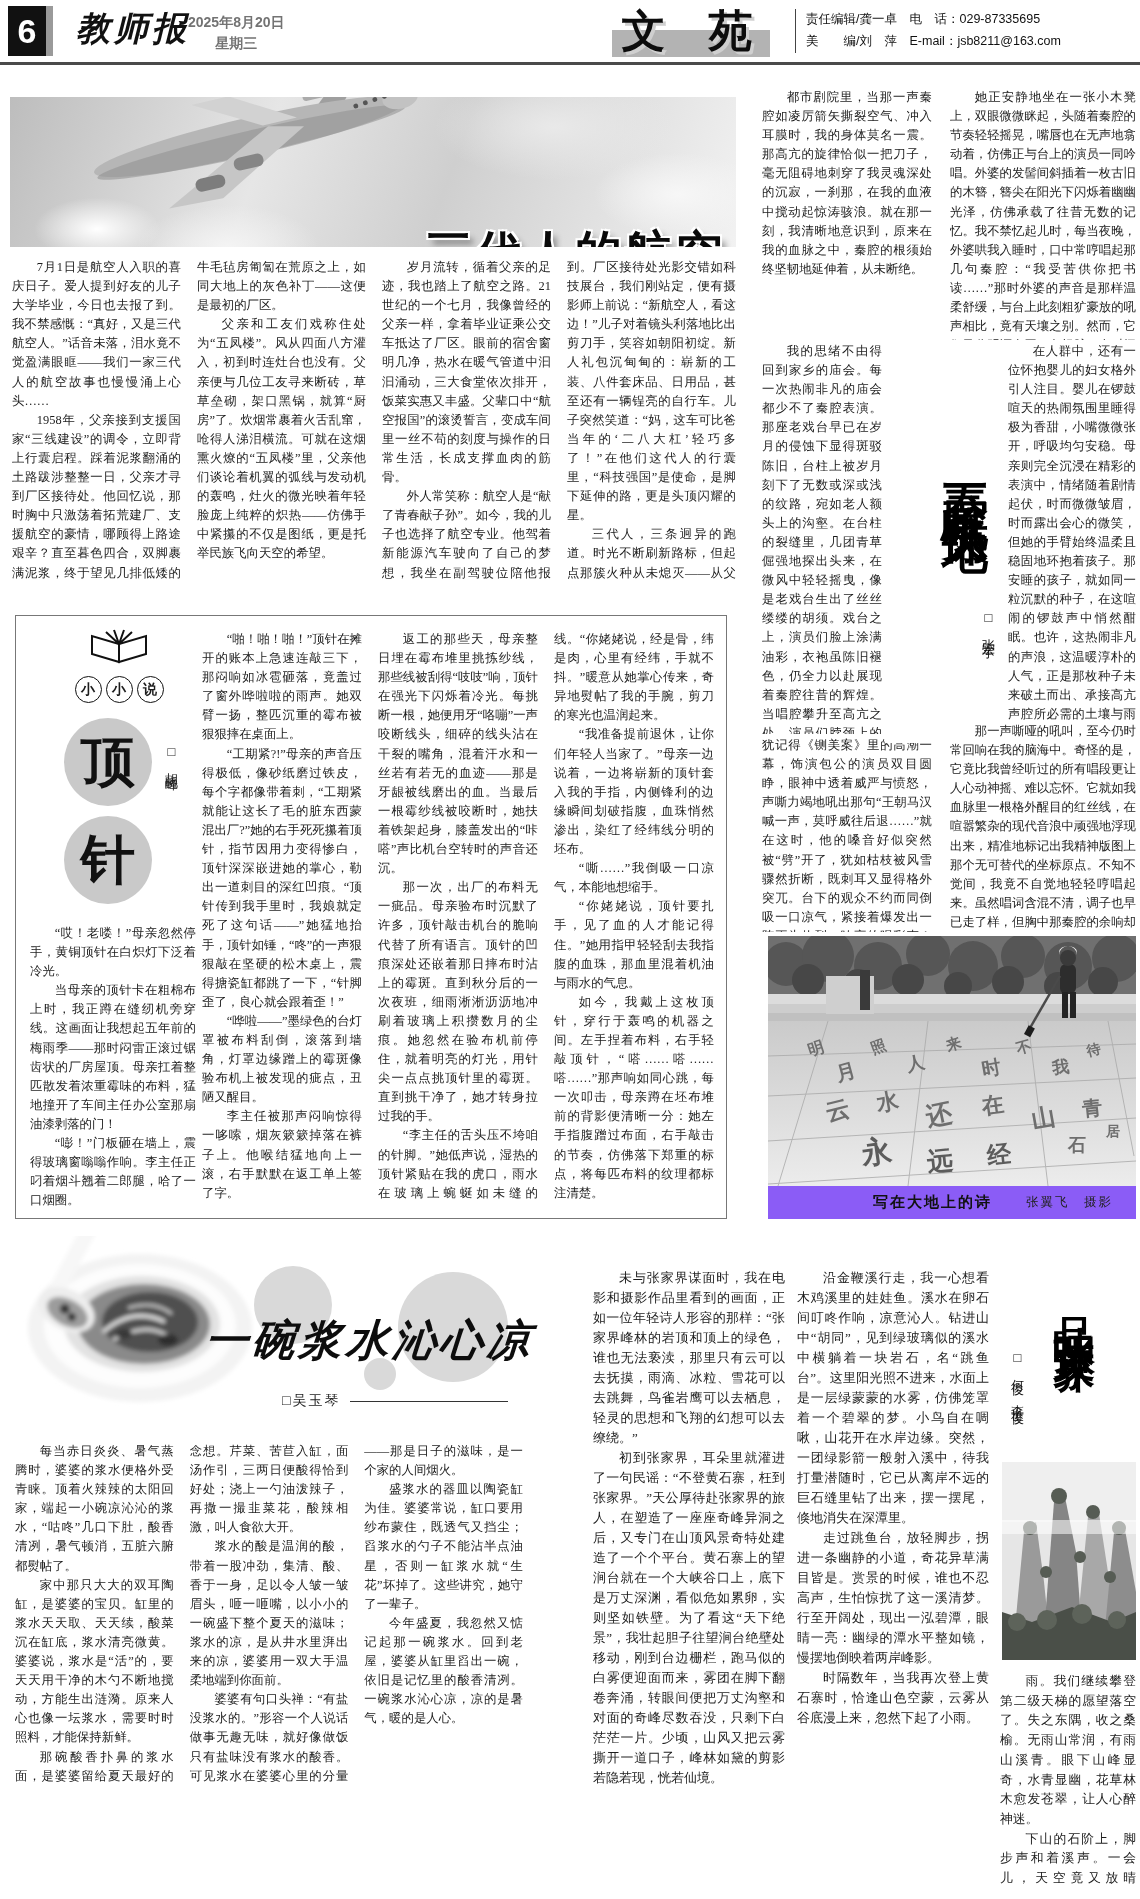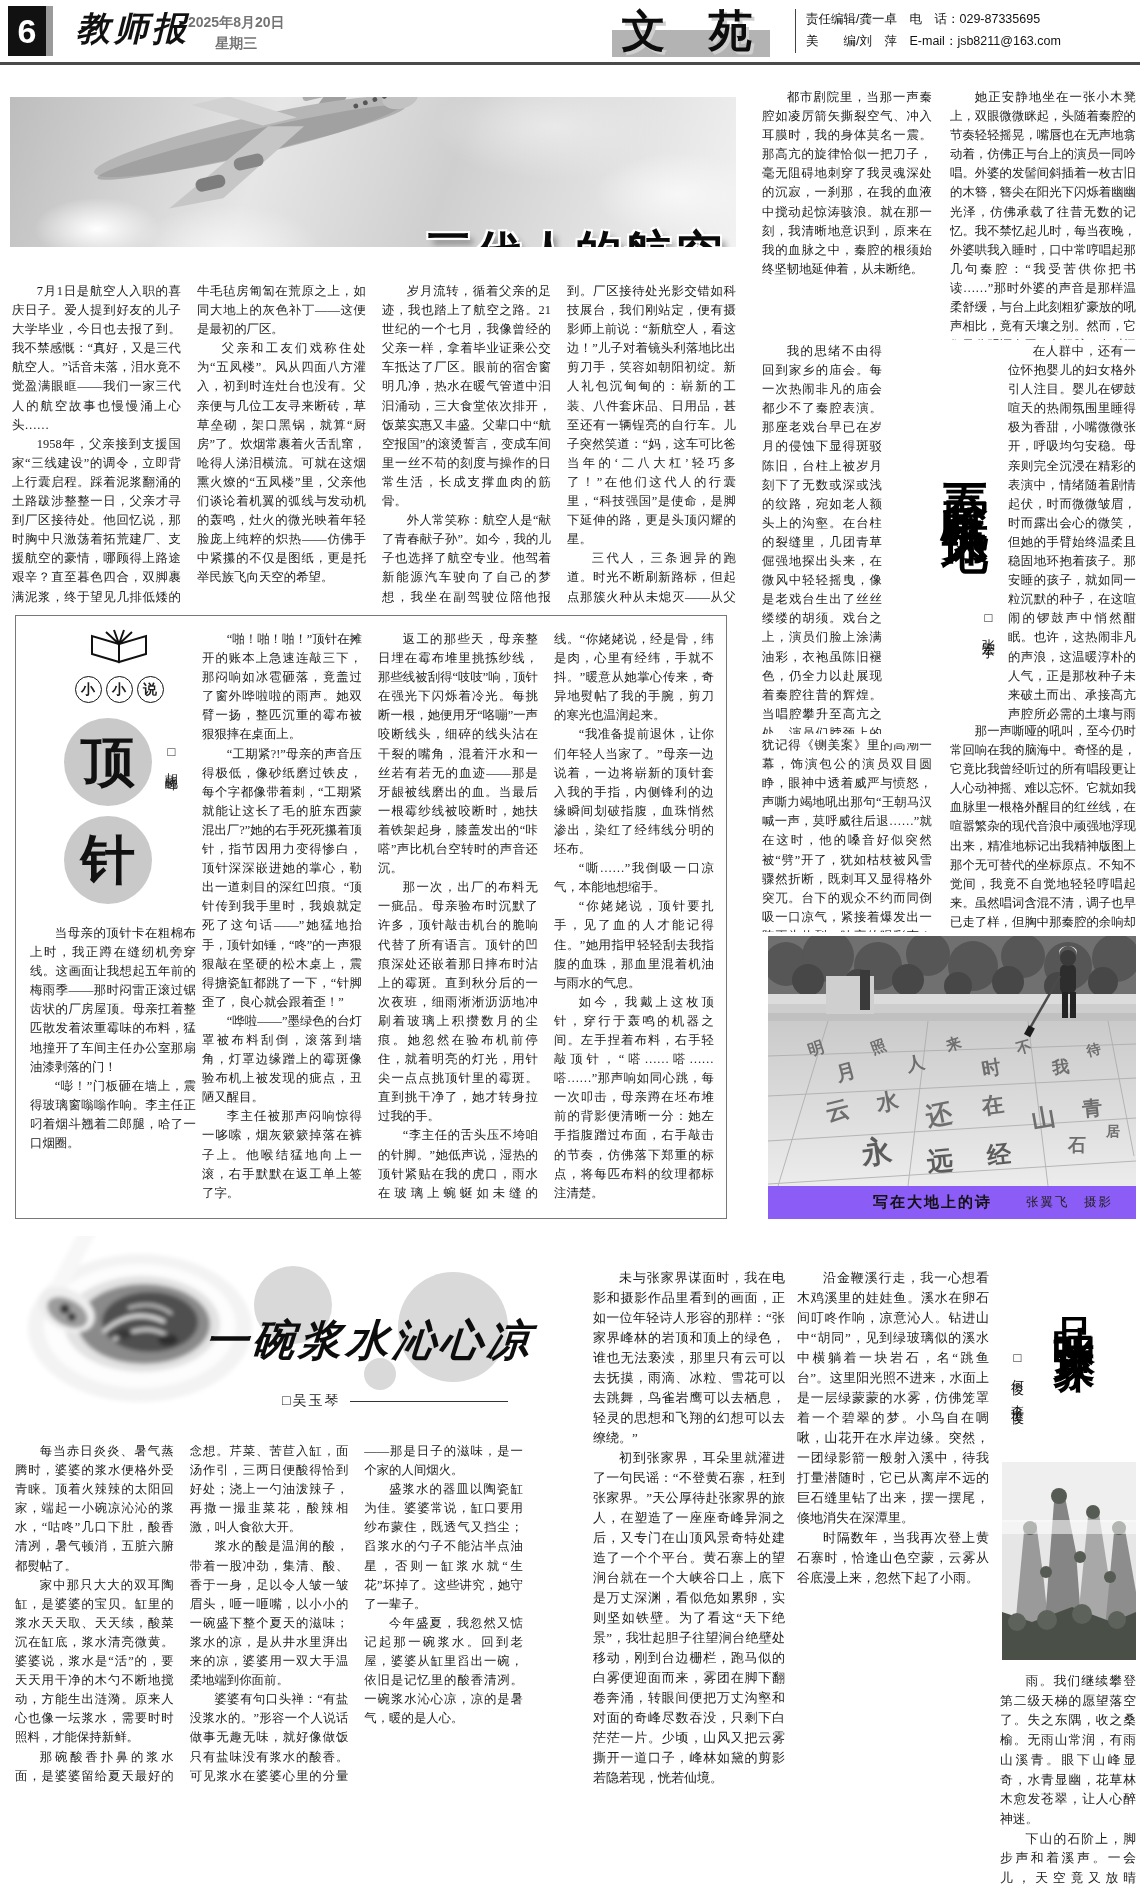--- a/index.html
+++ b/index.html
@@ -2,21 +2,21 @@
 <html><head>
 <meta charset="utf-8">
 <style>
   html,body{margin:0;padding:0;background:#fff;}
   #page{position:relative;width:1140px;height:1899px;background:#fff;overflow:hidden;
         font-family:"Liberation Serif","DejaVu Serif",serif;color:#1c1c1c;}
   .abs{position:absolute;}
   .body-text{font-size:12.4px;line-height:1.54;text-align:justify;overflow:hidden;}
   .body-text p{margin:0;text-indent:2em;}
   .cols3{column-count:3;column-gap:16px;}
-  .cols4{column-count:4;column-gap:16px;margin-top:24px;}
+  .cols4{column-count:4;column-gap:16px;}
   .vert{writing-mode:vertical-rl;text-orientation:upright;}
   
   .pagenum{left:8px;top:6px;width:38px;height:50px;background:#111;color:#fff;
            font-family:"Liberation Sans",sans-serif;font-weight:bold;font-size:34px;
            display:flex;align-items:center;justify-content:center;border-right:7px solid #9a9a9a;}
   .masthead{left:58px;top:6px;font-weight:bold;font-style:italic;font-size:34px;letter-spacing:4px;color:#111;margin-left:18px;}
   .dateblock{left:188px;top:12px;font-family:"Liberation Sans",sans-serif;font-weight:bold;
              font-size:14px;line-height:1.5;text-align:center;color:#737373;}
   .secshadow{left:612px;top:30px;width:158px;height:27px;background:#b3b3b3;}
   .sectitle{left:600px;top:2px;width:190px;text-align:center;font-size:44px;font-weight:bold;
@@ -225,20 +225,21 @@
       <div class="genre-circles">
         <span>小</span>
         <span>小</span>
         <span>说</span>
       </div>
     </div>
     <div class="abs bigcircle" style="left:48px;top:102px;">顶</div>
     <div class="abs bigcircle" style="left:48px;top:200px;">针</div>
     <div class="abs vert" style="left:146px;top:128px;font-size:13px;letter-spacing:3px;">□胡晓峰</div>
     <div class="abs body-text" style="left:14px;top:308px;width:166px;height:282px;">
+        <p>“哎！老喽！”母亲忽然停手，黄铜顶针在白炽灯下泛着冷光。</p>
         <p>当母亲的顶针卡在粗棉布上时，我正蹲在缝纫机旁穿线。这画面让我想起五年前的梅雨季——那时闷雷正滚过锯齿状的厂房屋顶。母亲扛着整匹散发着浓重霉味的布料，猛地撞开了车间主任办公室那扇油漆剥落的门！</p>
         <p>“嘭！”门板砸在墙上，震得玻璃窗嗡嗡作响。李主任正叼着烟斗翘着二郎腿，哈了一口烟圈。</p>
       </div>
     <div class="abs body-text cols3" style="left:186px;top:14px;width:512px;height:576px;">
         <p>“啪！啪！啪！”顶针在摊开的账本上急速连敲三下，那闷响如冰雹砸落，竟盖过了窗外哗啦啦的雨声。她双臂一扬，整匹沉重的霉布被狠狠摔在桌面上。</p>
         <p>“工期紧?!”母亲的声音压得极低，像砂纸磨过铁皮，每个字都像带着刺，“工期紧就能让这长了毛的脏东西蒙混出厂?”她的右手死死攥着顶针，指节因用力变得惨白，顶针深深嵌进她的掌心，勒出一道刺目的深红凹痕。“顶针传到我手里时，我娘就定死了这句话——”她猛地抬手，顶针如锤，“咚”的一声狠狠敲在坚硬的松木桌上，震得搪瓷缸都跳了一下，“针脚歪了，良心就会跟着歪！”</p>
         <p>“哗啦——”墨绿色的台灯罩被布料刮倒，滚落到墙角，灯罩边缘蹭上的霉斑像验布机上被发现的疵点，丑陋又醒目。</p>
         <p>李主任被那声闷响惊得一哆嗦，烟灰簌簌掉落在裤子上。他喉结猛地向上一滚，右手默默在返工单上签了字。</p>
         <p>返工的那些天，母亲整日埋在霉布堆里挑拣纱线，那些线被刮得“吱吱”响，顶针在强光下闪烁着冷光。每挑断一根，她便用牙“咯嘣”一声咬断线头，细碎的线头沾在干裂的嘴角，混着汗水和一丝若有若无的血迹——那是牙龈被线磨出的血。当最后一根霉纱线被咬断时，她扶着铁架起身，膝盖发出的“咔嗒”声比机台空转时的声音还沉。</p>
         <p>那一次，出厂的布料无一疵品。母亲验布时沉默了许多，顶针敲击机台的脆响代替了所有语言。顶针的凹痕深处还嵌着那日摔布时沾上的霉斑。直到秋分后的一次夜班，细雨淅淅沥沥地冲刷着玻璃上积攒数月的尘痕。她忽然在验布机前停住，就着明亮的灯光，用针尖一点点挑顶针里的霉斑。直到挑干净了，她才转身拉过我的手。</p>
@@ -293,20 +294,21 @@
       <p>盛浆水的器皿以陶瓷缸为佳。婆婆常说，缸口要用纱布蒙住，既透气又挡尘；舀浆水的勺子不能沾半点油星，否则一缸浆水就“生花”坏掉了。这些讲究，她守了一辈子。</p>
       <p>今年盛夏，我忽然又惦记起那一碗浆水。回到老屋，婆婆从缸里舀出一碗，依旧是记忆里的酸香清冽。一碗浆水沁心凉，凉的是暑气，暖的是人心。</p>
     </div>
 
   <div class="abs body-text" style="left:593px;top:1268px;width:192px;height:622px;font-size:13px;">
       <p>未与张家界谋面时，我在电影和摄影作品里看到的画面，正如一位年轻诗人形容的那样：“张家界峰林的岩顶和顶上的绿色，谁也无法亵渎，那里只有云可以去抚摸，雨滴、冰粒、雪花可以去跳舞，鸟雀岩鹰可以去栖息，轻灵的思想和飞翔的幻想可以去缭绕。”</p>
       <p>初到张家界，耳朵里就灌进了一句民谣：“不登黄石寨，枉到张家界。”天公厚待赴张家界的旅人，在塑造了一座座奇峰异洞之后，又专门在山顶风景奇特处建造了一个个平台。黄石寨上的望涧台就在一个大峡谷口上，底下是万丈深渊，看似危如累卵，实则坚如铁壁。为了看这“天下绝景”，我壮起胆子往望涧台绝壁处移动，刚到台边栅栏，跑马似的白雾便迎面而来，雾团在脚下翻卷奔涌，转眼间便把万丈沟壑和对面的奇峰尽数吞没，只剩下白茫茫一片。少顷，山风又把云雾撕开一道口子，峰林如黛的剪影若隐若现，恍若仙境。</p>
     </div>
   <div class="abs body-text" style="left:797px;top:1268px;width:192px;height:622px;font-size:13px;">
       <p>沿金鞭溪行走，我一心想看木鸡溪里的娃娃鱼。溪水在卵石间叮咚作响，凉意沁人。钻进山中“胡同”，见到绿玻璃似的溪水中横躺着一块岩石，名“跳鱼台”。这里阳光照不进来，水面上是一层绿蒙蒙的水雾，仿佛笼罩着一个碧翠的梦。小鸟自在啁啾，山花开在水岸边缘。突然，一团绿影箭一般射入溪中，待我打量潜随时，它已从离岸不远的巨石缝里钻了出来，摆一摆尾，倏地消失在深潭里。</p>
+      <p>走过跳鱼台，放轻脚步，拐进一条幽静的小道，奇花异草满目皆是。赏景的时候，谁也不忍高声，生怕惊扰了这一溪清梦。行至开阔处，现出一泓碧潭，眼睛一亮：幽绿的潭水平整如镜，慢摆地倒映着两岸峰影。</p>
       <p>时隔数年，当我再次登上黄石寨时，恰逢山色空蒙，云雾从谷底漫上来，忽然下起了小雨。</p>
     </div>
   <div class="abs vert zj-title">品味张家界</div>
   <div class="abs vert zj-byline">□何俊　李世俊</div>
   <svg class="abs" style="left:1002px;top:1462px;" width="134" height="198" viewBox="0 0 134 198">
     <rect width="134" height="198" fill="#e6e6e6"></rect>
     <rect width="134" height="60" fill="#efefef"></rect>
     <polygon points="10,198 22,70 34,60 42,120 50,198" fill="#9a9a9a"></polygon>
     <polygon points="40,198 52,40 62,30 74,90 82,198" fill="#858585"></polygon>
     <polygon points="72,198 86,55 96,45 106,110 116,198" fill="#a8a8a8"></polygon>

